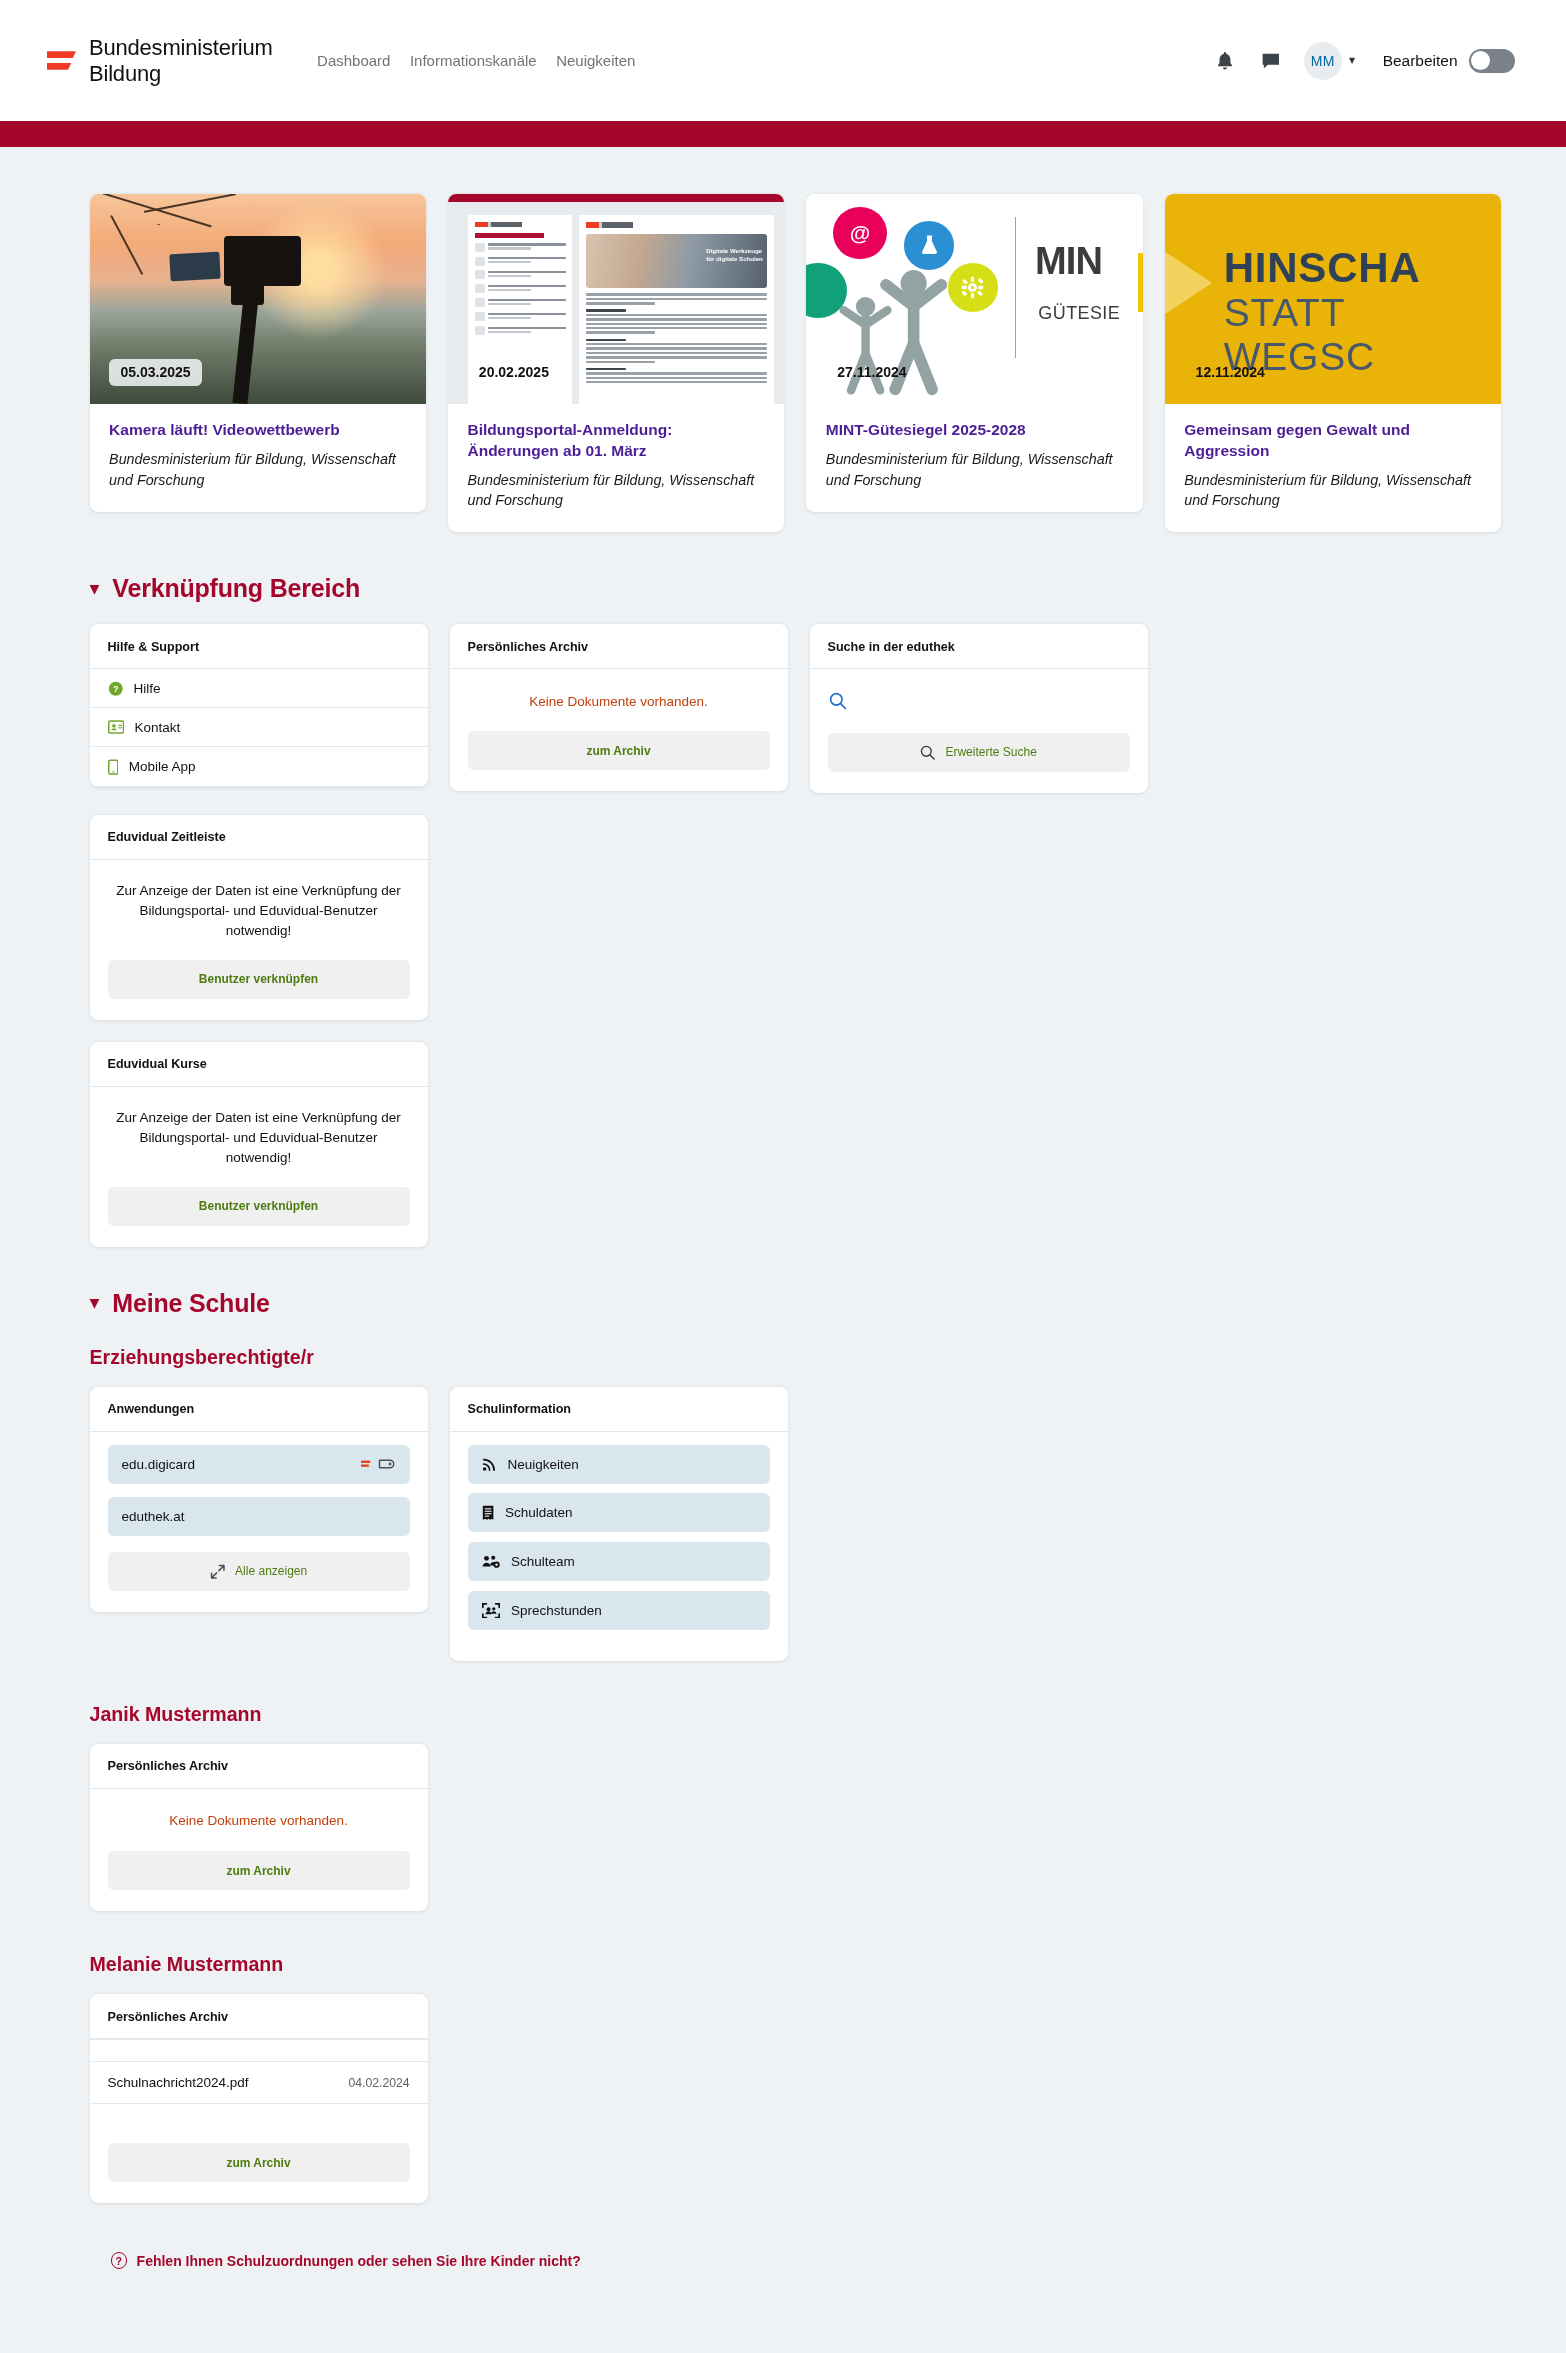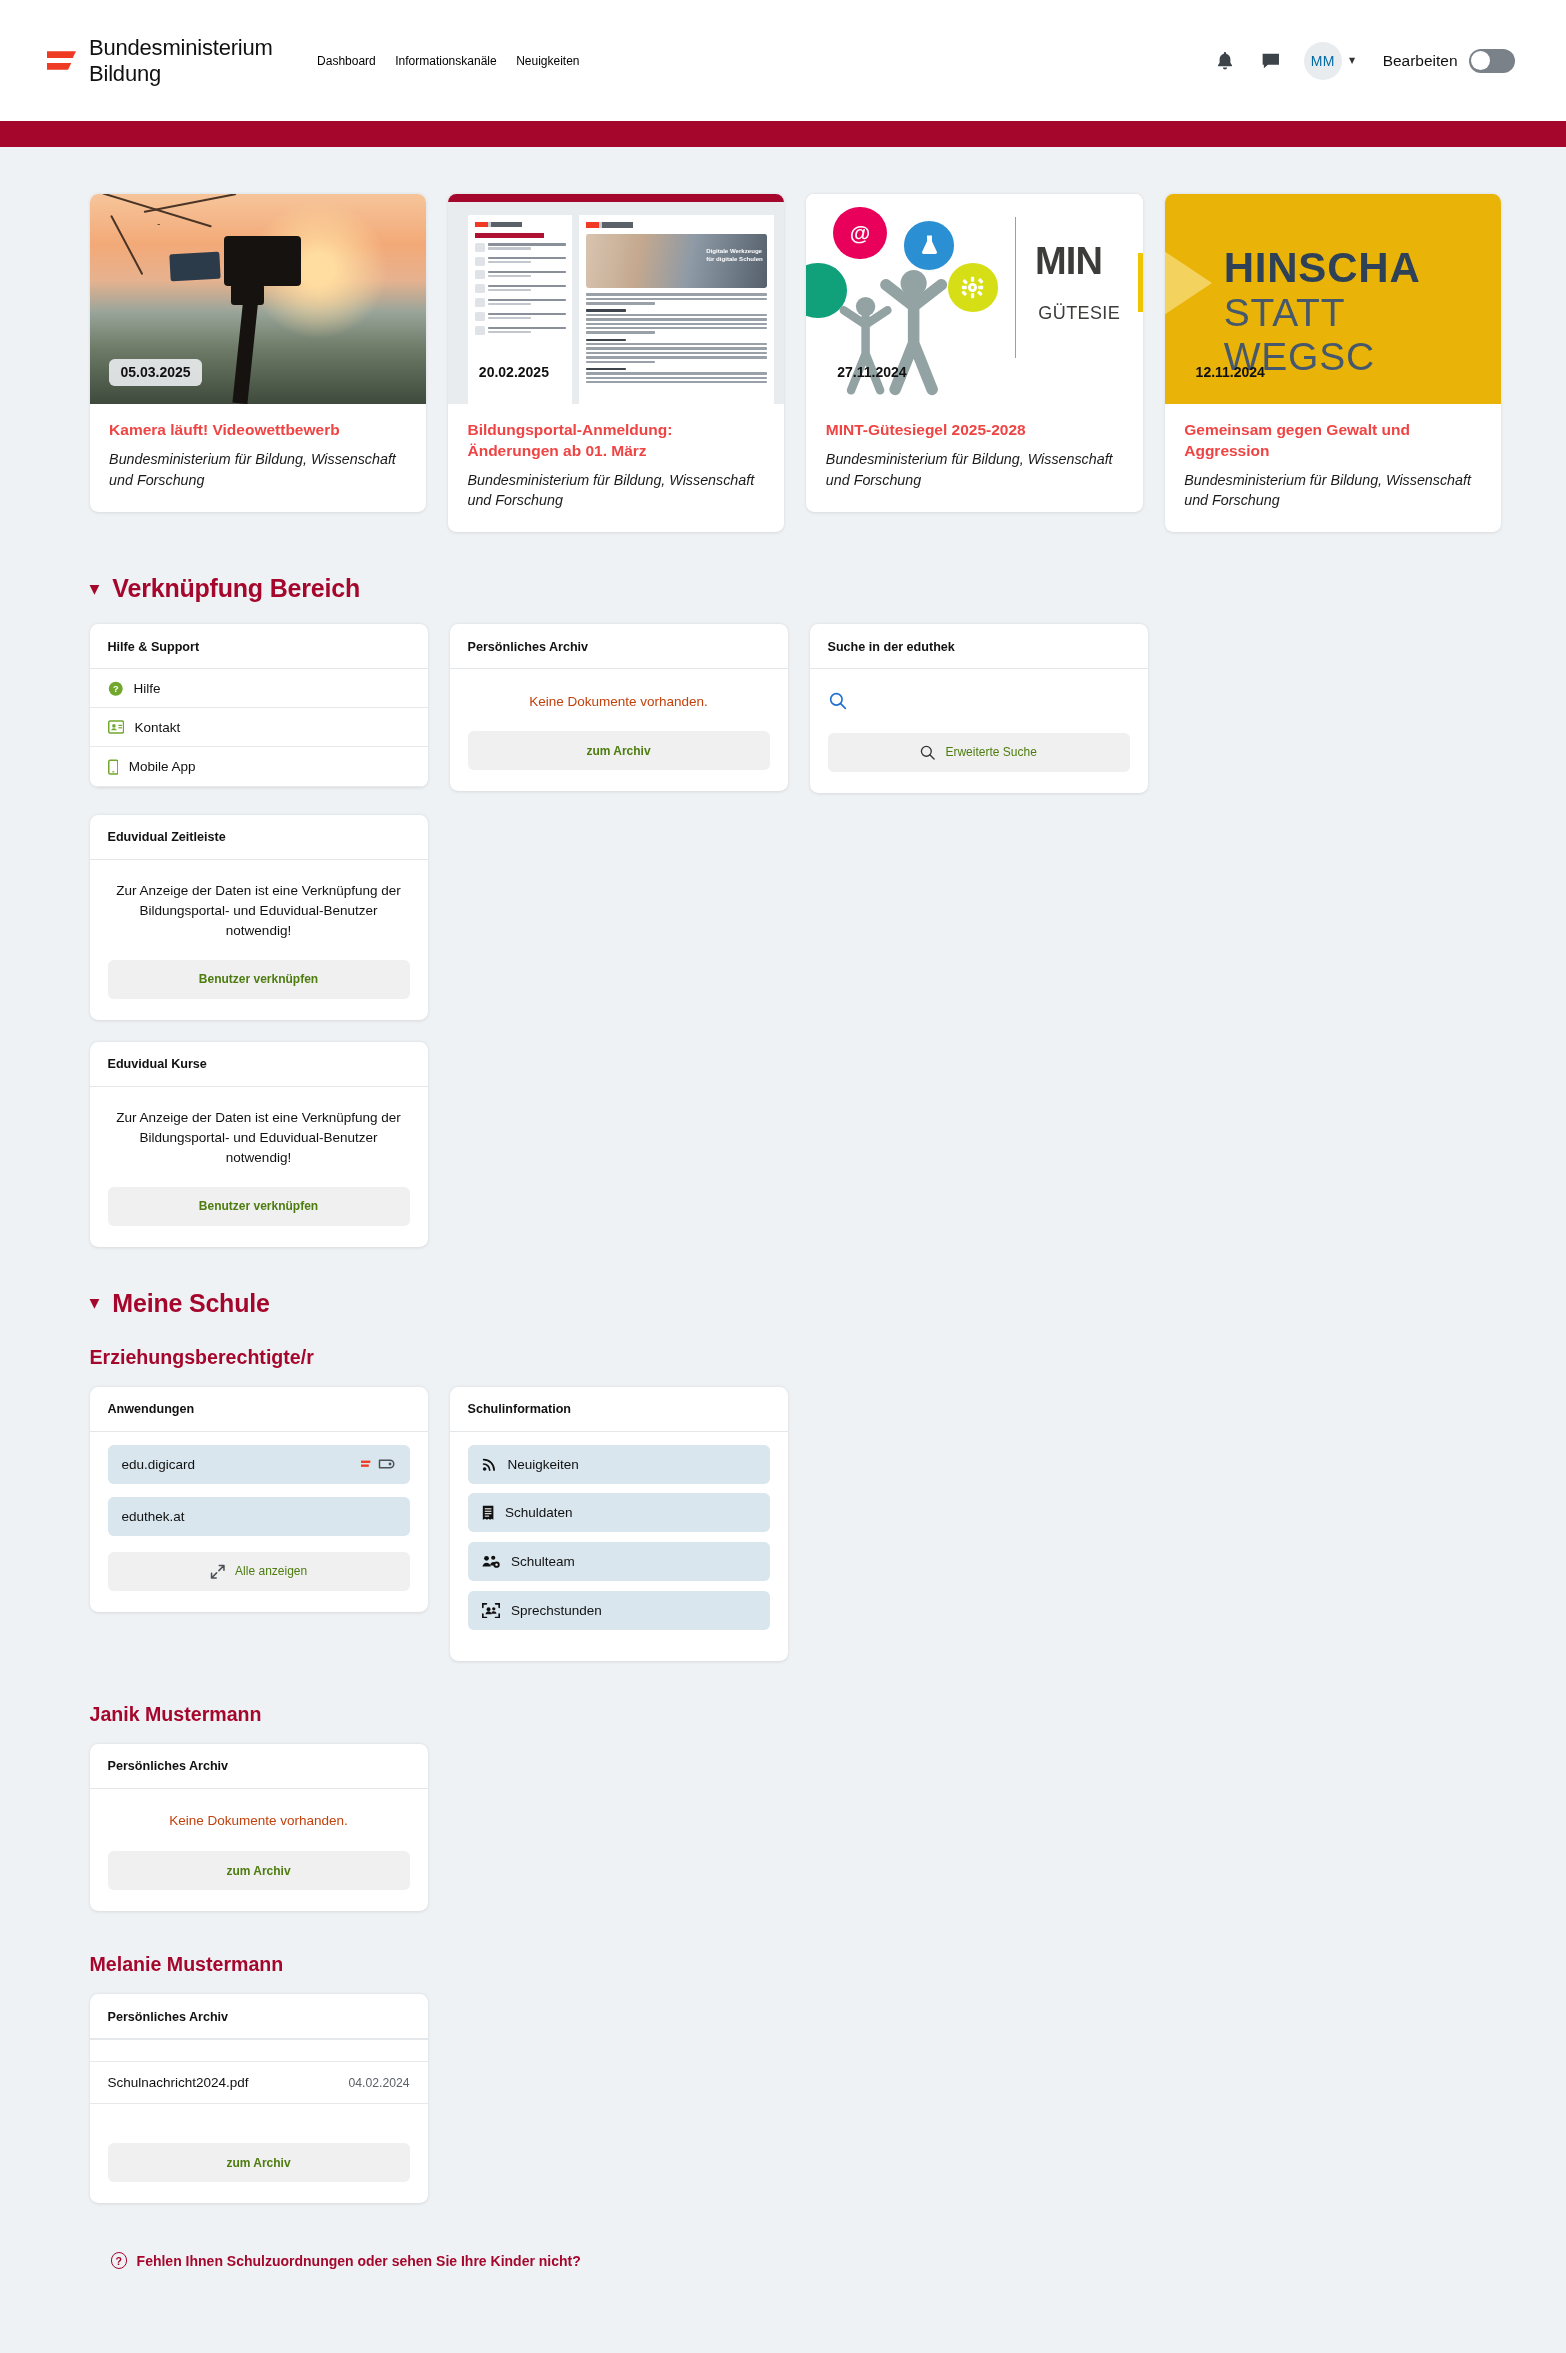--- a/index.html
+++ b/index.html
@@ -24,21 +24,21 @@
   .brand { display: flex; align-items: center; gap: 13px; }
   .flag-logo { width: 29px; height: 28px; display: flex; flex-direction: column; justify-content: center; gap: 4.1px; }
   .flag-logo .bar-top { height: 7.3px; background: #ef3b24; width: 29px;
       clip-path: polygon(0 0, 100% 0, 88% 100%, 0 100%); }
   .flag-logo .bar-bottom { height: 7.3px; background: #ef3b24; width: 24.5px;
       clip-path: polygon(0 0, 100% 0, 86% 100%, 0 100%); }
   .brand-text { font-size: 22px; line-height: 1.16; font-weight: 400; color: #111; letter-spacing: -0.2px; }
 
   .main-nav { display: flex; gap: 14.7px; margin-left: 42px; }
   .main-nav a {
-    font-size: 12px; color: #000000; text-decoration: none; padding: 3.3px 2.4px; white-space: nowrap;
+    font-size: 15px; color: #737373; text-decoration: none; padding: 3.3px 2.4px; white-space: nowrap;
   }
 
   .header-right { margin-left: auto; display: flex; align-items: center; gap: 21px; }
   .icon-btn { width: 24.5px; height: 24.5px; display: flex; align-items: center; justify-content: center; cursor: pointer; }
   .avatar-group { display: flex; align-items: center; gap: 7.3px; cursor: pointer; }
   .avatar {
     width: 38px; height: 38px; border-radius: 50%;
     background: #e9ecef; color: #0369a1;
     display: flex; align-items: center; justify-content: center;
     font-size: 14px; letter-spacing: 0.3px;
@@ -69,21 +69,21 @@
     display: flex; flex-direction: column;
     align-self: flex-start;
   }
   .news-thumb { height: 210px; position: relative; overflow: hidden; background: #fff; }
   .news-date {
     position: absolute; left: 19.6px; bottom: 18px; z-index: 4;
     font-size: 14px; font-weight: bold; color: #111; padding: 5.7px 11.4px; border-radius: 5.7px;
   }
   .news-date.chip { background: rgba(238,240,242,0.88); }
   .news-body { padding: 16.3px 19.6px 21px; }
-  .news-title { font-size: 15.5px; font-weight: bold; line-height: 1.33; color: #ef4444; }
+  .news-title { font-size: 15.5px; font-weight: bold; line-height: 1.33; color: #4c1d95; }
   .news-source { font-size: 14.3px; font-style: italic; color: #1a1a1a; line-height: 1.45; margin-top: 8.2px; }
 
   
   .th-camera { width: 100%; height: 100%;
     background:
       radial-gradient(circle at 68% 36%, #ffdca0 0 6%, rgba(255,200,120,0) 26%),
       linear-gradient(180deg,#f6c59a 0%, #f3a978 24%, #e7b28f 41%, #9aa59a 56%, #6c7a66 74%, #3e4a3c 100%);
     position: relative; }
   .th-camera .cam-body { position:absolute; left:40%; top:20%; width:23%; height:24%; background:#15120f; border-radius:4.1px; }
   .th-camera .cam-screen { position:absolute; left:24%; top:28%; width:15%; height:13%; background:#2c3b4a; border-radius:2.4px; transform: rotate(-3deg); }

